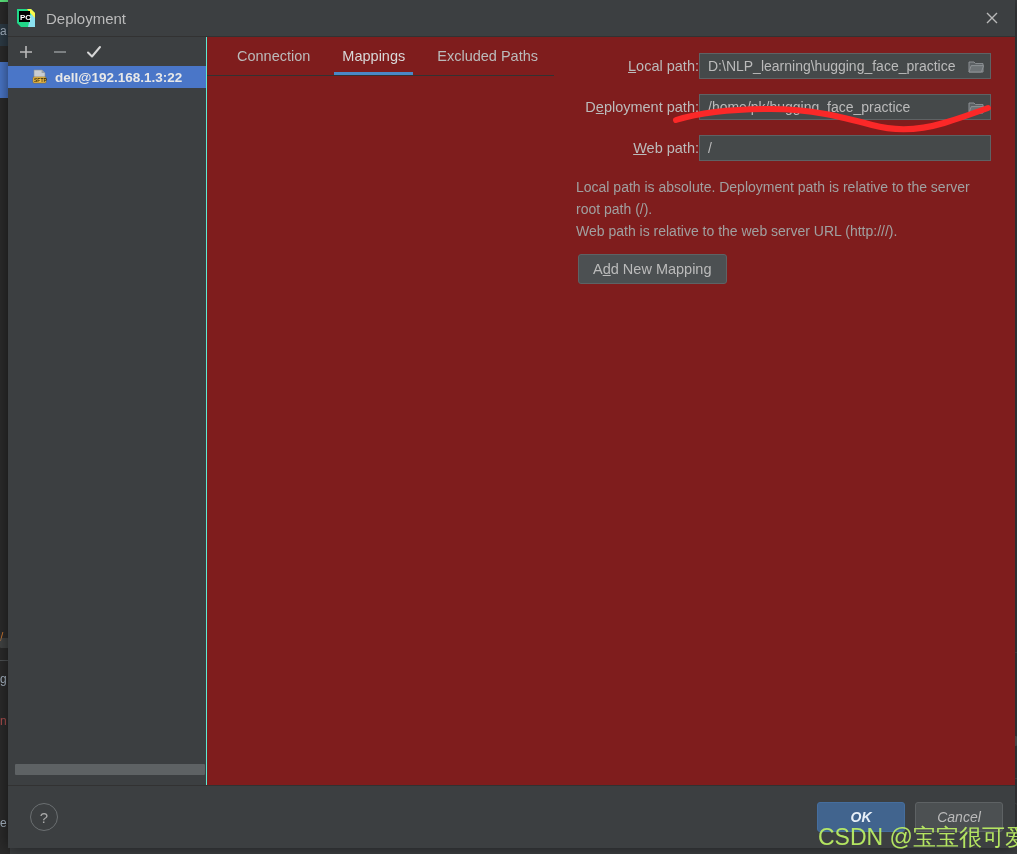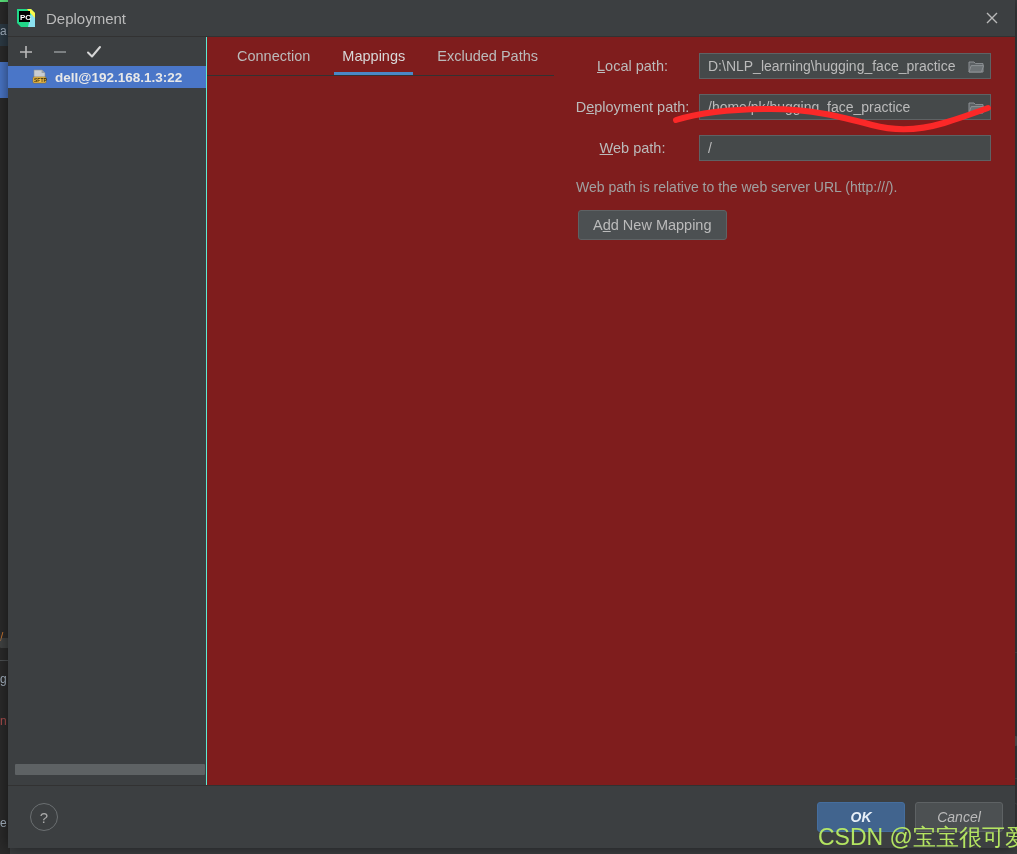--- a/index.html
+++ b/index.html
@@ -240,21 +240,21 @@
   .field-row {
     display: flex;
     align-items: center;
     margin-bottom: 15px;
   }
   .field-label {
     width: 133px;
     flex: 0 0 133px;
     color: #bbbbbb;
     font-size: 14.5px;
-    text-align: center;
+    text-align: right;
   }
   .field-label u { text-decoration: underline; }
   .field-input {
     flex: 1 1 auto;
     height: 26px;
     background: #45494a;
     border: 1px solid #5e6264;
     color: #bbbbbb;
     font-size: 14px;
     display: flex;
@@ -513,20 +513,21 @@
         </div>
 
         
         <div class="field-row">
           <div class="field-label"><u>W</u><span>eb path:</span></div>
           <div class="field-input">
             <span>/</span>
           </div>
         </div>
 
+        <div class="hint-text">Local path is absolute. Deployment path is relative to the server root path (/).</div>
         <div class="hint-text" style="margin-top:0;">Web path is relative to the web server URL (http:///).</div>
 
         <div class="add-mapping-btn"><span>A</span><u>d</u><span>d New Mapping</span></div>
 
         
         <svg class="annotation" style="left:118px; top:60px;" width="330" height="42" viewBox="0 0 330 42">
           <path d="M4 23 C 30 15, 60 12, 98 12 C 140 12, 170 20, 200 28 C 222 34, 245 34, 272 26 C 292 20, 305 15, 316 11" stroke="#fb2828" stroke-width="6" fill="none" stroke-linecap="round" stroke-linejoin="round"></path>
         </svg>
 
       </div>

